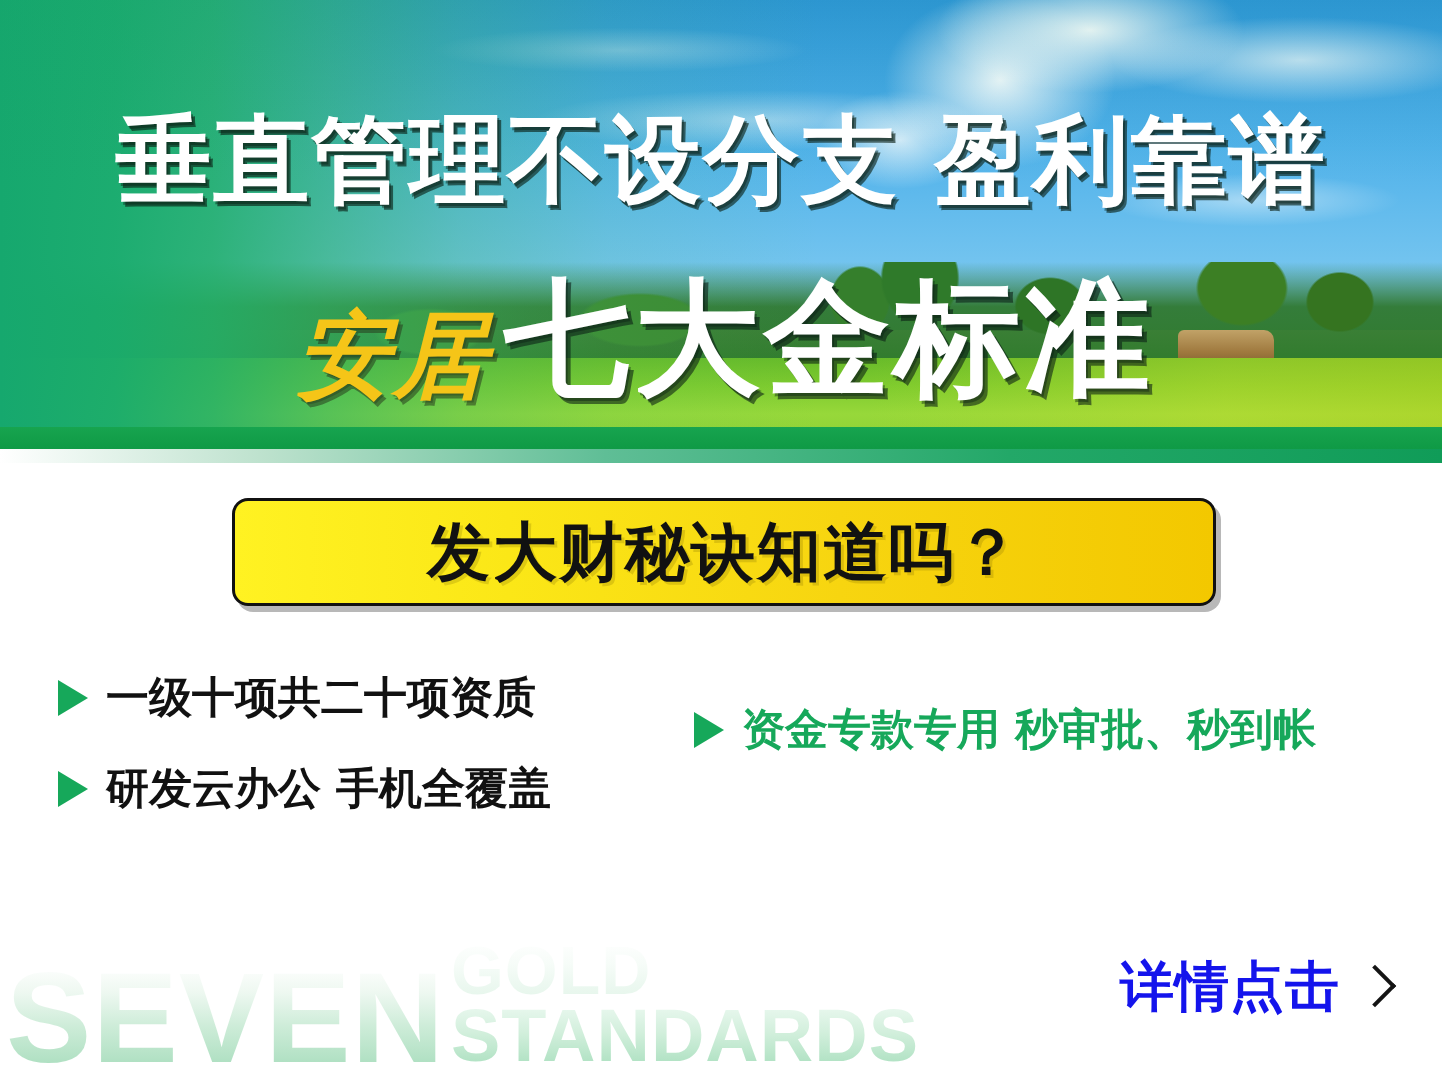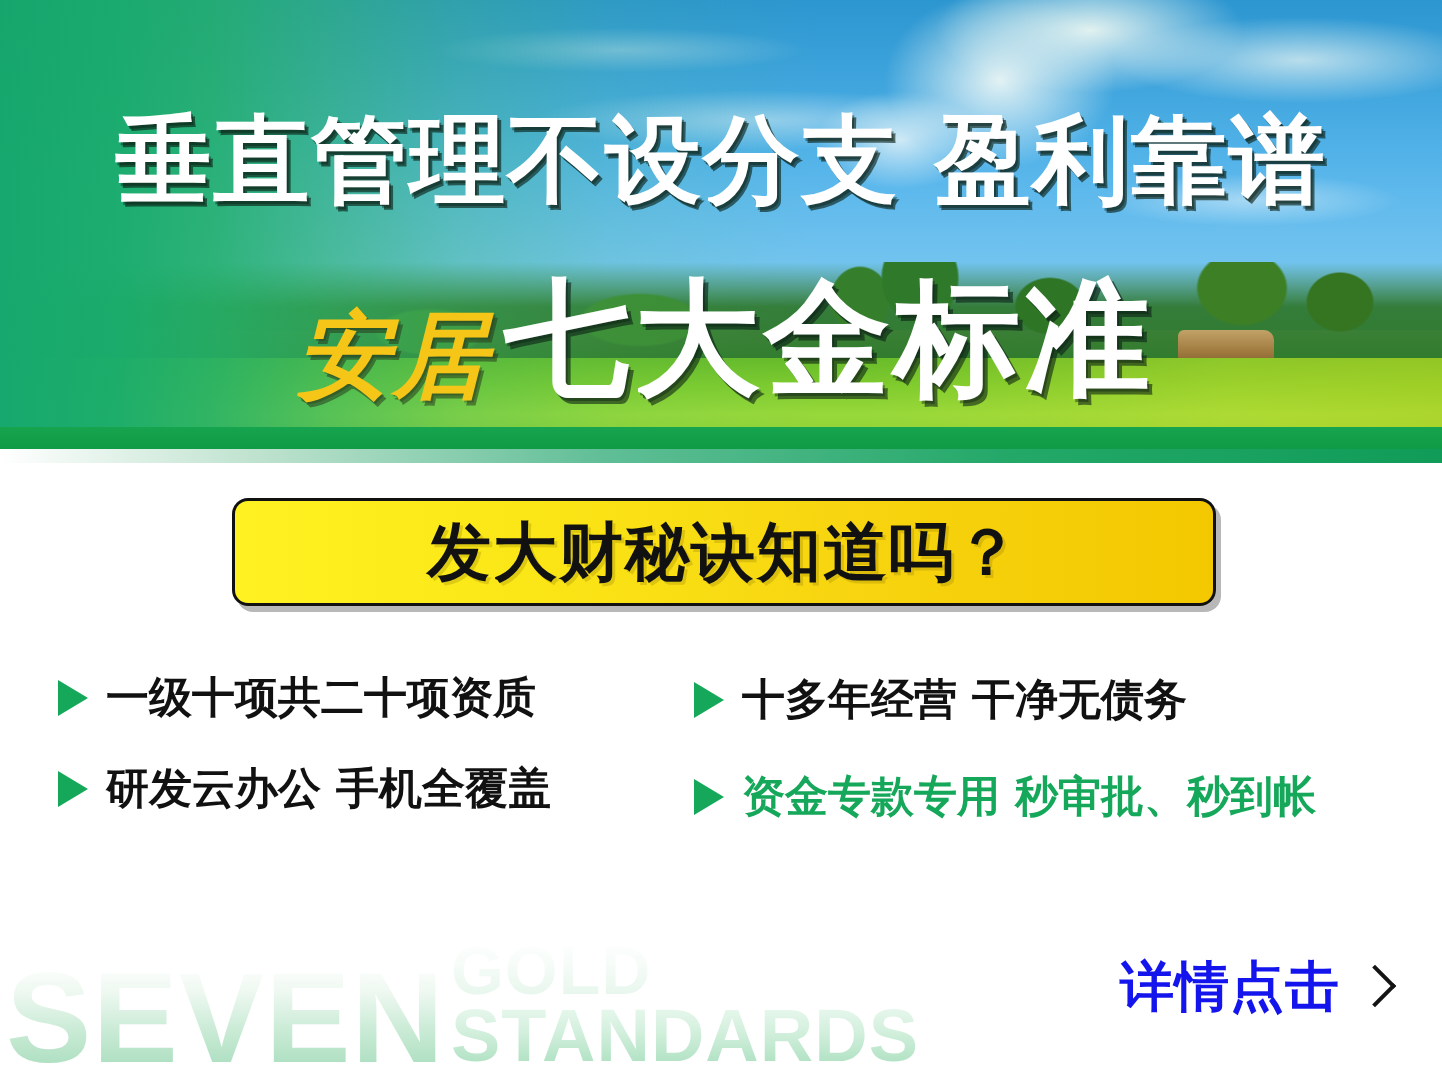--- a/index.html
+++ b/index.html
@@ -375,24 +375,20 @@
 
       <div class="feature f3">
         <span class="feature-mark"></span>
         <span class="feature-text">研发云办公  手机全覆盖</span>
       </div>
 
     </div>
 
     <div class="col col-right">
 
-      <div class="feature r1">
-        <span class="feature-mark"></span>
-        <span class="feature-text">十多年经营  干净无债务</span>
-      </div>
 
 
       <div class="feature r3">
         <span class="feature-mark"></span>
         <span class="feature-text green">资金专款专用  秒审批、秒到帐</span>
       </div>
 
     </div>
   </div>
 

